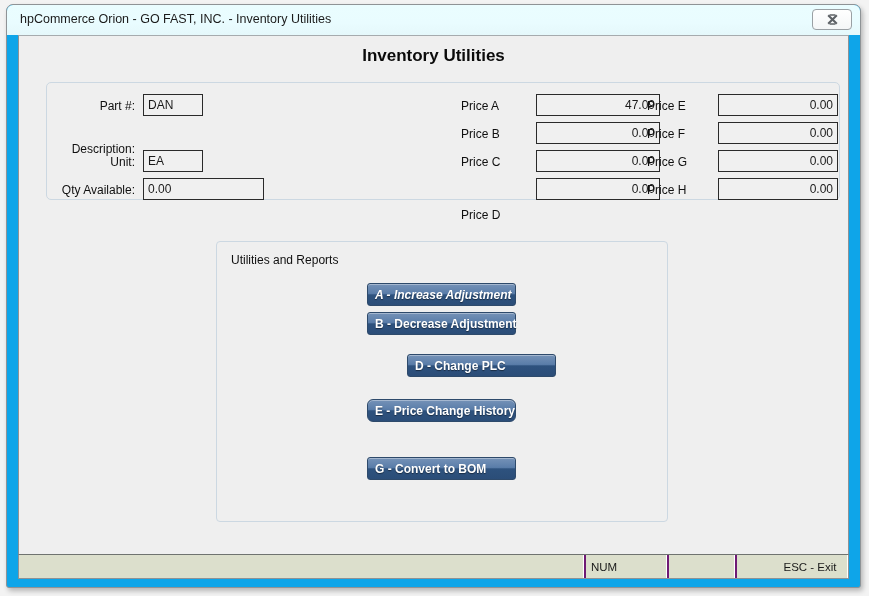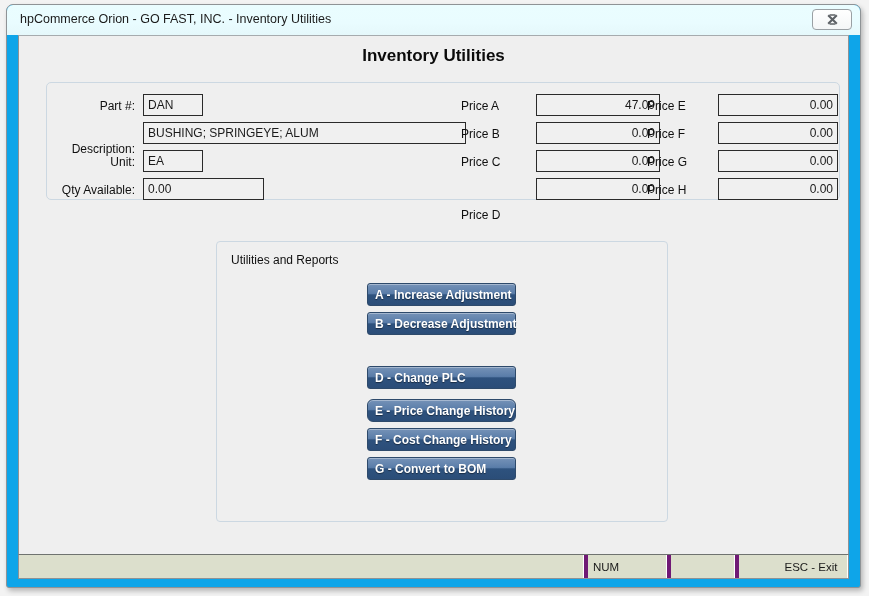--- a/index.html
+++ b/index.html
@@ -183,21 +183,21 @@
     width: 831px;
     height: 25px;
     background: #dcdfcc;
     border: 1px solid #8e9295;
     border-top: 1px solid #6f7370;
     box-sizing: border-box;
     display: flex;
     align-items: stretch;
   }
   .status-panel {
-    border-left: 4px solid #701a75;
+    border-left: 2px solid #701a75;
     border-right: 1px solid #ffffff;
     box-sizing: border-box;
     font-size: 11.5px;
     color: #1a1a1a;
     display: flex;
     align-items: center;
     padding: 0 5px;
     overflow: hidden;
     white-space: nowrap;
   }
@@ -224,21 +224,20 @@
   <div id="client">
 
     <div id="page-title">Inventory Utilities</div>
 
     <div id="info-panel">
 
       <div class="fld-label lbl-left" style="left:6px; top:16px;">Part #:</div>
       <div class="txtbox" style="left:96px; top:11px; width:60px;">DAN</div>
 
       <div class="fld-label lbl-left" style="left:6px; top:44px;margin-top:15px;">Description:</div>
-      <div class="txtbox" style="left:96px; top:39px; width:323px;">BUSHING; SPRINGEYE; ALUM</div>
 
       <div class="fld-label lbl-left" style="left:6px; top:72px;">Unit:</div>
       <div class="txtbox" style="left:96px; top:67px; width:60px;">EA</div>
 
       <div class="fld-label lbl-left" style="left:6px; top:100px;">Qty Available:</div>
       <div class="txtbox" style="left:96px; top:95px; width:121px;">0.00</div>
 
       <div class="fld-label" style="left:414px; top:16px; width:36px;">Price A</div>
       <div class="txtbox right" style="left:489px; top:11px; width:124px;">47.09</div>
 
@@ -260,25 +259,24 @@
       <div class="fld-label" style="left:600px; top:72px; width:36px;">Price G</div>
       <div class="txtbox right" style="left:671px; top:67px; width:120px;">0.00</div>
 
       <div class="fld-label" style="left:600px; top:100px; width:36px;">Price H</div>
       <div class="txtbox right" style="left:671px; top:95px; width:120px;">0.00</div>
     </div>
 
     <div id="groupbox">
       <div id="groupbox-label">Utilities and Reports</div>
 
-      <div class="util-button" style="top:41px;">A - Increase Adjustment</div>
+      <div class="util-button" style="top:41px;font-style:italic;">A - Increase Adjustment</div>
       <div class="util-button" style="top:70px;">B - Decrease Adjustment</div>
-      <div class="util-button" style="top:124px;">D - Change PLC</div>
+      <div class="util-button" style="top:112px;margin-left:40px;">D - Change PLC</div>
       <div class="util-button" style="top:157px;border-radius:6px;">E - Price Change History</div>
-      <div class="util-button" style="top:186px;">F - Cost Change History</div>
       <div class="util-button" style="top:215px;">G - Convert to BOM</div>
     </div>
 
   </div>
 
   <div id="statusbar">
     <div class="status-panel first" style="width:565px;"></div>
     <div class="status-panel" style="width:83px;">NUM</div>
     <div class="status-panel" style="width:68px;"></div>
     <div class="status-panel center" style="flex:1;padding-left:41px;">ESC - Exit</div>

